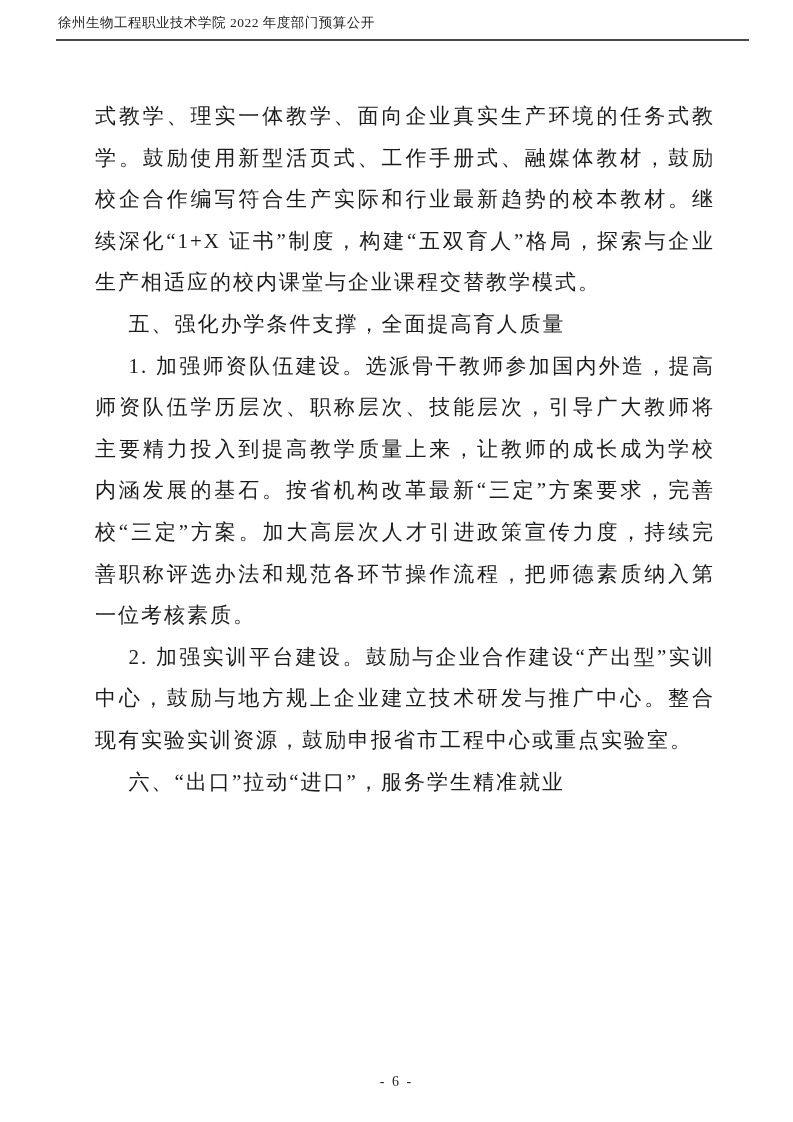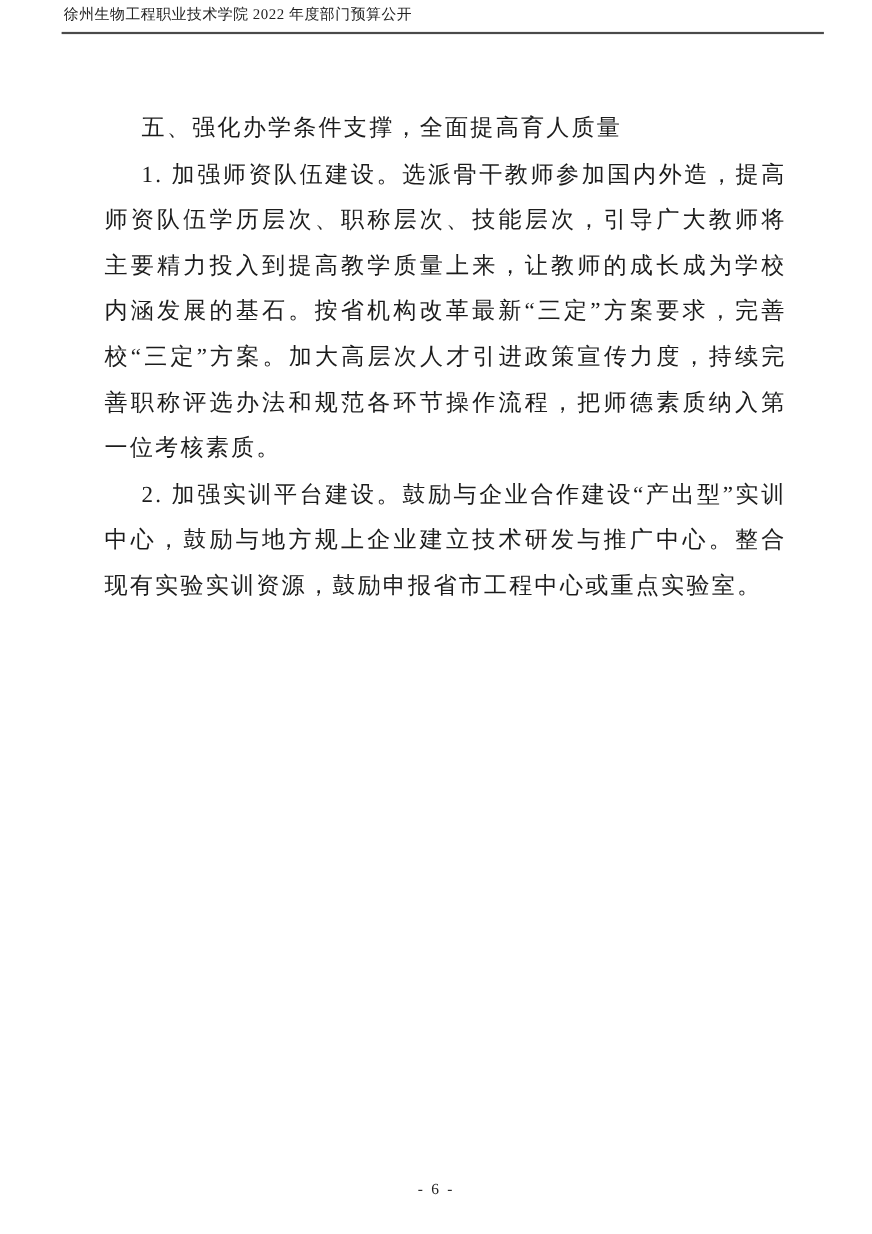--- a/index.html
+++ b/index.html
@@ -14,21 +14,21 @@
     background: #ffffff;
     font-family: "Liberation Serif", "DejaVu Serif", serif;
     color: #1c1c1c;
     overflow: hidden;
     box-sizing: border-box;
   }
   .header {
     position: absolute;
     left: 56px;
     right: 44px;
-    top: 4px;
+    top: 14px;
     font-family: Liberation Serif, serif;
   }
   .header-title {
     display: block;
     font-size: 13.5px;
     letter-spacing: 0.5px;
     color: #222222;
     padding-left: 2px;
     padding-bottom: 7px;
     white-space: nowrap;
@@ -83,22 +83,24 @@
 <body>
 
 <div class="page">
 
   <div class="header">
     <span class="header-title">徐州生物工程职业技术学院 2022 年度部门预算公开</span>
     <hr class="header-rule">
   </div>
 
   <div class="doc-body">
+    <p class="para-continuation">式教学、理实一体教学、面向企业真实生产环境的任务式教学。鼓励使用新型活页式、工作手册式、融媒体教材，鼓励校企合作编写符合生产实际和行业最新趋势的校本教材。继续深化“1+X 证书”制度，构建“五双育人”格局，探索与企业生产相适应的校内课堂与企业课程交替教学模式。</p>
     <p class="section-heading">五、强化办学条件支撑，全面提高育人质量</p>
     <p class="para-indent">1. 加强师资队伍建设。选派骨干教师参加国内外造，提高师资队伍学历层次、职称层次、技能层次，引导广大教师将主要精力投入到提高教学质量上来，让教师的成长成为学校内涵发展的基石。按省机构改革最新“三定”方案要求，完善校“三定”方案。加大高层次人才引进政策宣传力度，持续完善职称评选办法和规范各环节操作流程，把师德素质纳入第一位考核素质。</p>
     <p class="para-indent">2. 加强实训平台建设。鼓励与企业合作建设“产出型”实训中心，鼓励与地方规上企业建立技术研发与推广中心。整合现有实验实训资源，鼓励申报省市工程中心或重点实验室。</p>
+    <p class="section-heading">六、“出口”拉动“进口”，服务学生精准就业</p>
   </div>
 
   <div class="footer">
     <span class="page-number">- 6 -</span>
   </div>
 
 </div>
 
 </body></html>

